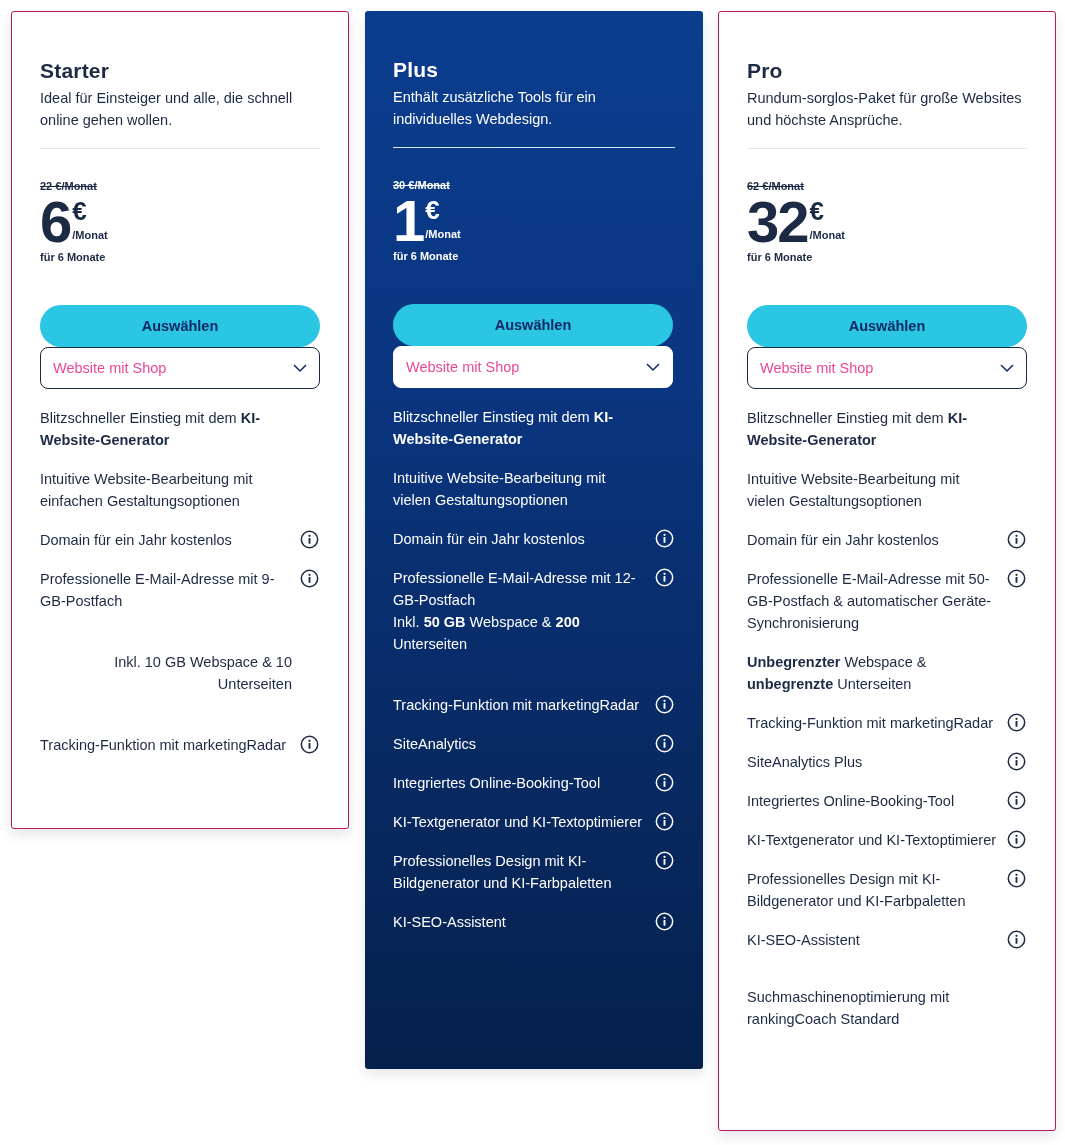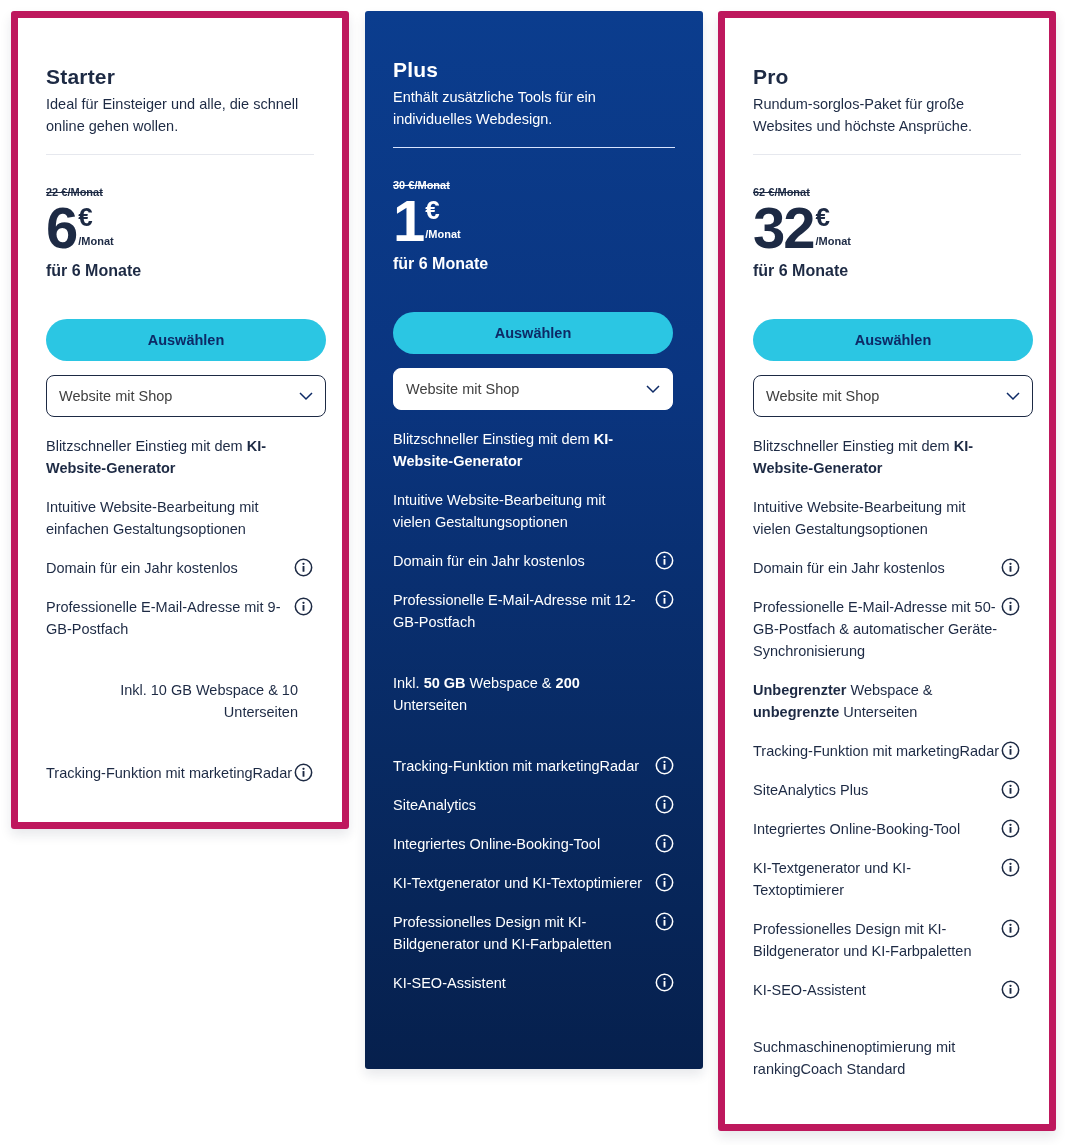--- a/index.html
+++ b/index.html
@@ -4,51 +4,51 @@
   <style>
     * { box-sizing: border-box; margin: 0; padding: 0; }
     html, body {
       width: 1065px; height: 1145px; background: #ffffff;
       font-family: "Liberation Sans", "DejaVu Sans", sans-serif;
       color: #1d2a44; overflow: hidden;
     }
     .stage { position: relative; width: 1065px; height: 1145px; }
     .card {
       position: absolute; top: 11px; width: 338px;
-      background: #ffffff; border: 7px solid #be185d; border-radius: 3px;
+      background: #ffffff; border: 1px solid #be185d; border-radius: 3px;
       box-shadow: 0 6px 12px rgba(20,30,60,0.10);
       padding: 47px 28px 0 28px;
     }
     .card.starter { left: 11px; height: 818px; }
     .card.plus { left: 365px; height: 1058px; border: none;
       background: linear-gradient(180deg, #0b3d8e 0%, #0a3580 35%, #082a63 70%, #06204d 100%);
       color: #ffffff; }
     .card.pro { left: 718px; height: 1120px; }
     .title { font-size: 21px; font-weight: 700; line-height: 24px; letter-spacing: 0.2px; }
     .subtitle { margin-top: 4px; font-size: 14.5px; line-height: 22px; }
     .divider { margin-top: 17px; height: 1px; background: #e6e8ee; }
     .plus .divider { background: #d7e3ff; }
     .old-price { margin-top: 30px; font-size: 11px; font-weight: 700; text-decoration: line-through; line-height: 14px; }
     .price-row { display: flex; align-items: flex-start; margin-top: 0px; height: 57px; }
     .price-big { font-size: 58px; font-weight: 800; line-height: 57px; letter-spacing: -2px; }
     .price-side { display: flex; flex-direction: column; margin-left: 2px; }
     .currency { font-size: 26px; font-weight: 800; line-height: 30px; margin-top: 3px; }
     .per-month { font-size: 11px; font-weight: 700; line-height: 13px; margin-top: 3px; }
-    .duration { font-size: 16px; font-weight: 700; line-height: 14px; margin-top: 8px; }
+    .duration { font-size: 11px; font-weight: 700; line-height: 14px; margin-top: 0px; }
     .select-btn {
       display: block; width: 280px; height: 42px; margin-top: 41px;
       border: none; border-radius: 21px; background: #2bc6e3;
       color: #0d2a66; font-size: 14.5px; font-weight: 700;
       font-family: "Liberation Sans", "DejaVu Sans", sans-serif; cursor: pointer;
     }
     .dropdown {
       display: flex; align-items: center; justify-content: space-between;
-      width: 280px; height: 42px; margin-top: 14px;
+      width: 280px; height: 42px; 
       border: 1px solid #1d2a44; border-radius: 8px; background: #ffffff;
-      padding: 0 12px; color: #404040; font-size: 14.5px; cursor: pointer;
+      padding: 0 12px; color: #ec4899; font-size: 14.5px; cursor: pointer;
     }
     .plus .dropdown { border-color: #ffffff; }
     .chev { width: 14px; height: 10px; }
     .features { margin-top: 18px; }
     .feature { display: flex; justify-content: space-between; align-items: flex-start;
       font-size: 14.5px; line-height: 22px; }
     .feature .ftext { width: 252px; }
     .feature b { font-weight: 700; }
     .info { width: 19px; height: 19px; flex: 0 0 19px; margin-top: 1px; margin-right: 1px; cursor: pointer; }
   </style>
@@ -150,21 +150,21 @@
           </svg>
         </div>
         <div class="feature" style="margin-top: 17px;">
           <div class="ftext"><span>Professionelle E-Mail-Adresse mit 12-GB-Postfach</span></div>
           <svg class="info" viewBox="0 0 20 20">
             <circle cx="10" cy="10" r="8.6" fill="none" stroke="#ffffff" stroke-width="1.6"></circle>
         <circle cx="10" cy="6.1" r="1.2" fill="#ffffff"></circle>
         <rect x="9" y="8.4" width="2" height="6.2" rx="0.6" fill="#ffffff"></rect>
           </svg>
         </div>
-        <div class="feature" style="margin-top: 39px; align-items: flex-end;">
+        <div class="feature" style=" align-items: flex-end;">
           <div class="ftext"><span>Inkl. </span><b>50 GB</b><span> Webspace &amp; </span><b>200</b><span> Unterseiten</span></div>
         </div>
         <div class="feature" style="margin-top: 39px;">
           <div class="ftext"><span>Tracking-Funktion mit marketingRadar</span></div>
           <svg class="info" viewBox="0 0 20 20">
             <circle cx="10" cy="10" r="8.6" fill="none" stroke="#ffffff" stroke-width="1.6"></circle>
         <circle cx="10" cy="6.1" r="1.2" fill="#ffffff"></circle>
         <rect x="9" y="8.4" width="2" height="6.2" rx="0.6" fill="#ffffff"></rect>
           </svg>
         </div>

